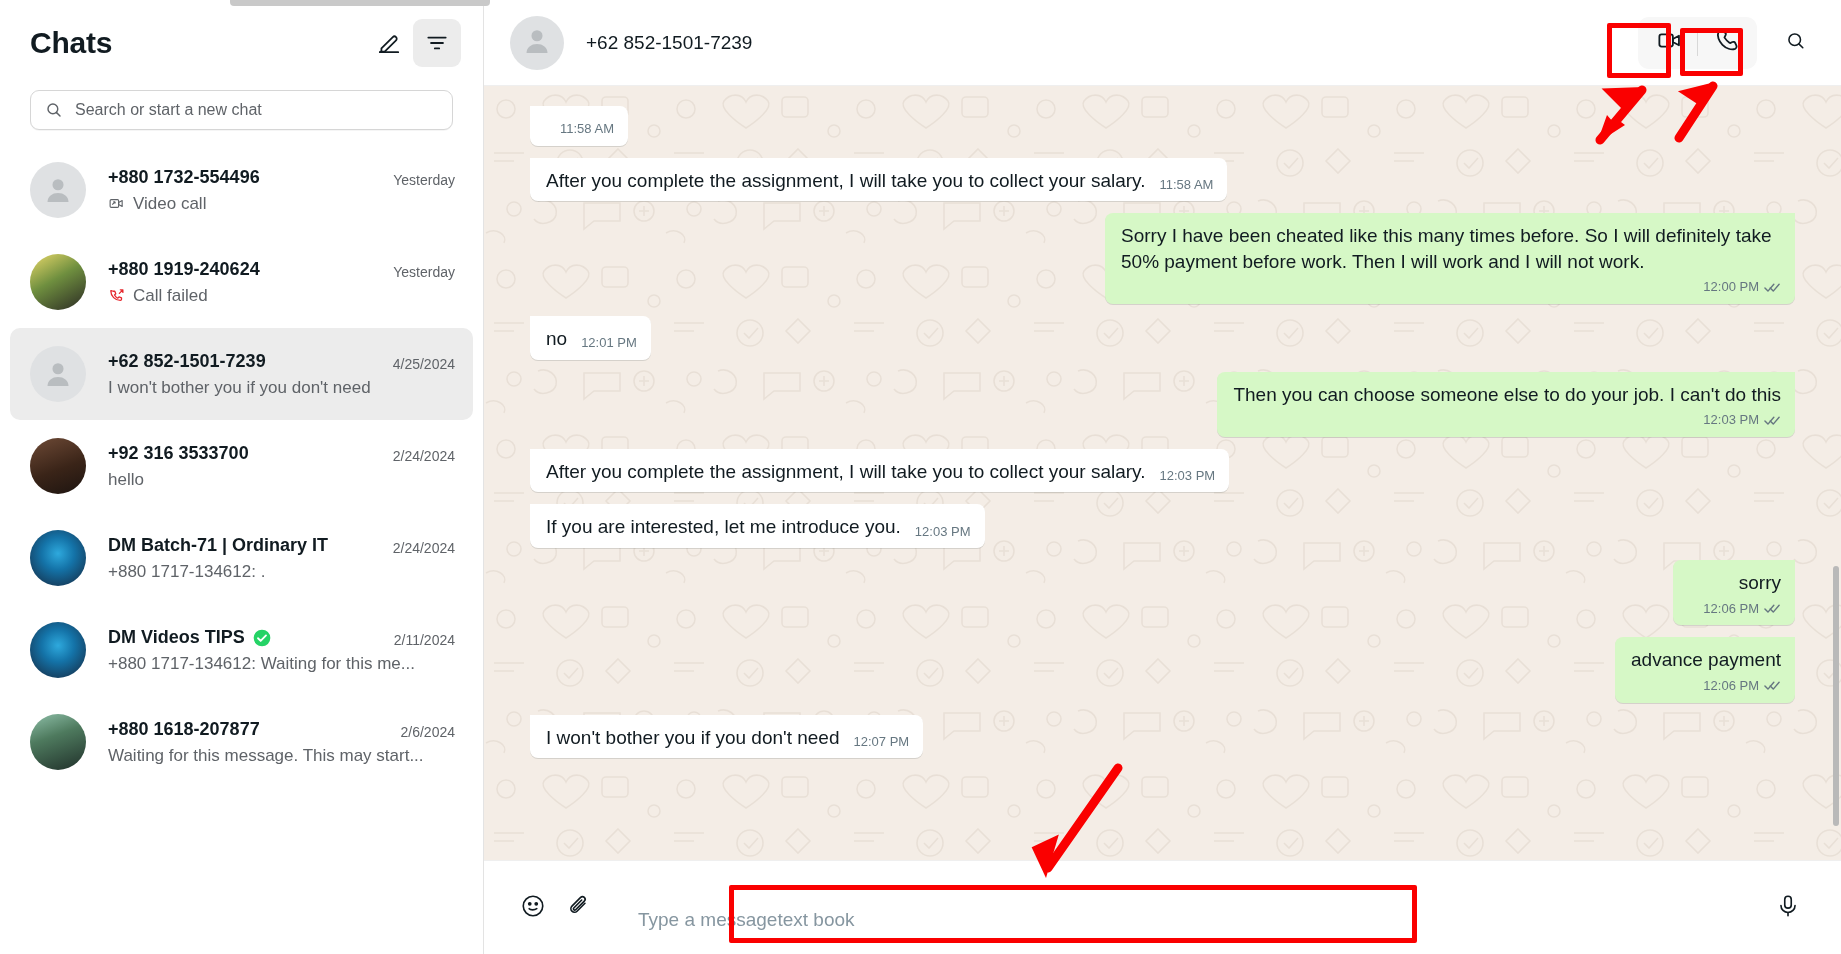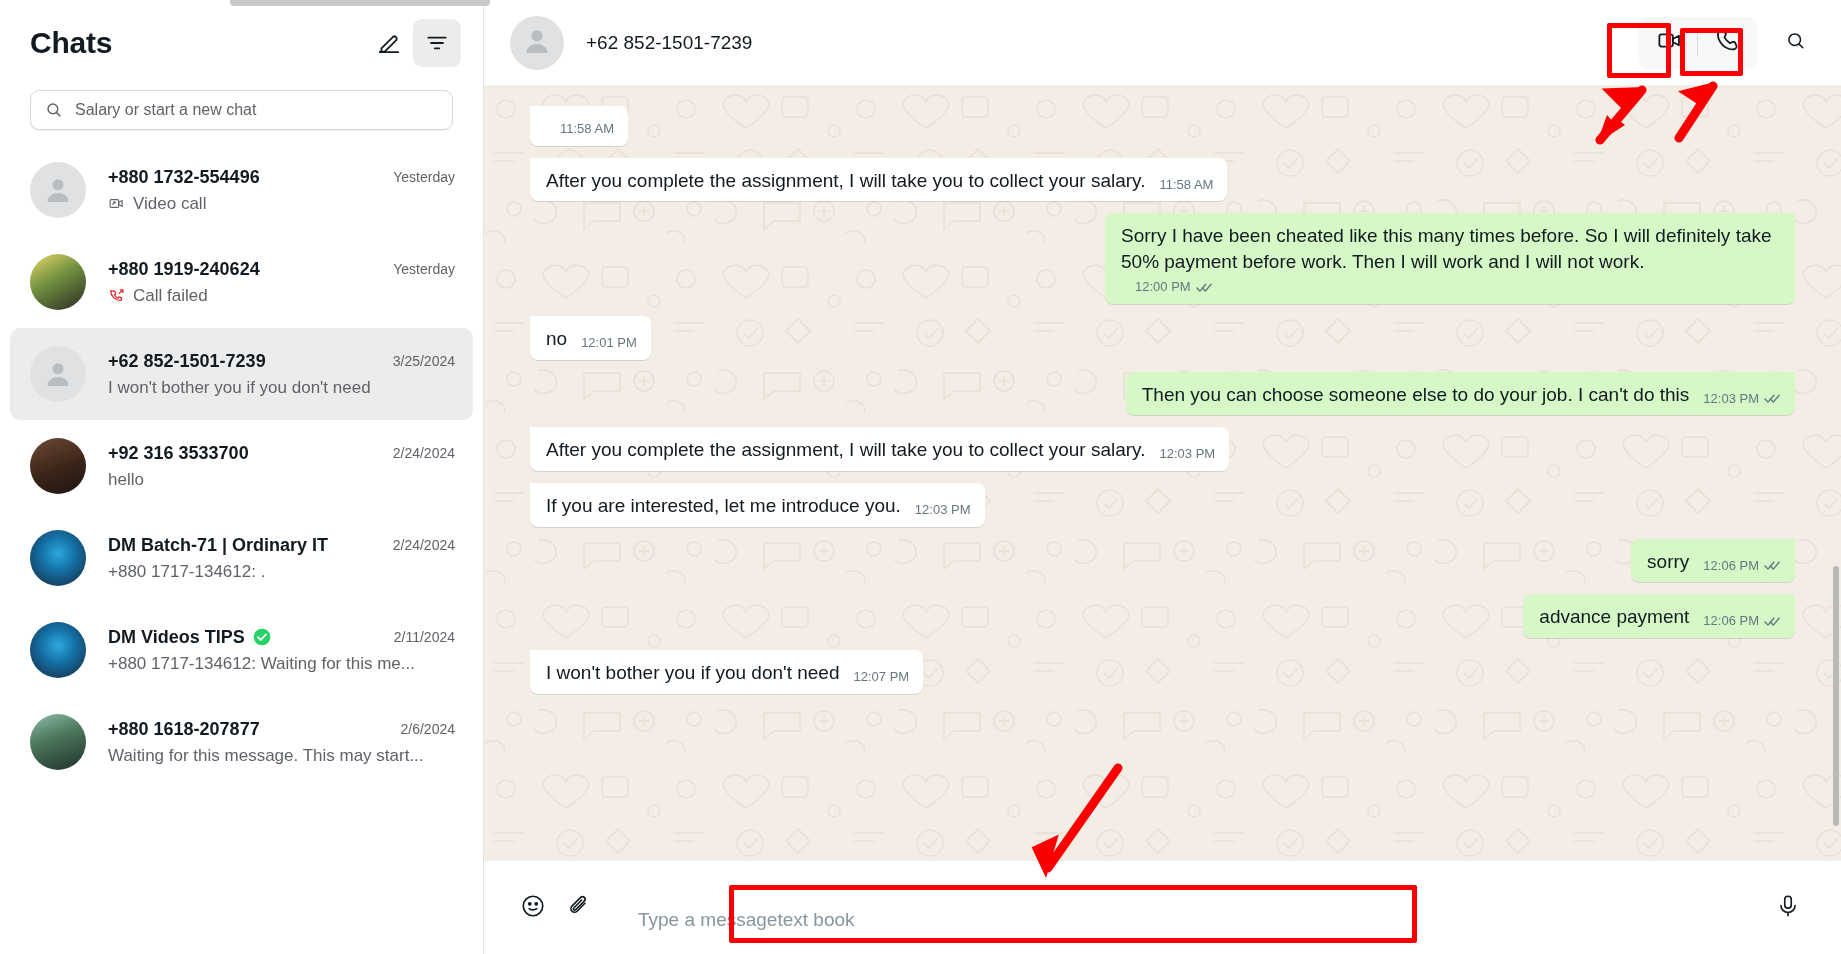--- a/index.html
+++ b/index.html
@@ -88,21 +88,21 @@
     background: #dfe1e3;
   }
   .avatar .ph { position:absolute; left:0; top:0; width:100%; height:100%;
     display:flex; align-items:center; justify-content:center; }
   .av-a { background: linear-gradient(150deg,#e9d96a 0%,#6f8f3f 45%,#2b2a24 100%); }
   .av-b { background: linear-gradient(160deg,#6e4a36 0%,#3a2418 55%,#1d1410 100%); }
   .av-c { background: radial-gradient(circle at 50% 42%, #2ea9dd 0%, #1473a8 38%, #16243a 100%); }
   .av-d { background: linear-gradient(160deg,#8fc0a9 0%,#4e7a5e 40%,#20302a 100%); }
 
   .chat-body { flex: 1; min-width: 0; }
-  .chat-row1 { display: flex; align-items: center; }
+  .chat-row1 { display: flex; align-items: flex-end; }
   .chat-name {
     font-size: 18px; font-weight: 700; color: #111b21;
     white-space: nowrap; overflow: hidden; text-overflow: ellipsis;
     flex: 1;
   }
   .verified { margin-left: 7px; flex-shrink:0; display:inline-flex; vertical-align:middle;}
   .chat-time {
     font-size: 14px; color: #5f6368; margin-left: 28px; flex-shrink: 0;
   }
   .chat-row2 {
@@ -188,21 +188,21 @@
     padding: 10px 14px 8px 16px;
     font-size: 19px;
     line-height: 1.35;
     color: #111b21;
     box-shadow: 0 1px 0.5px rgba(11,20,26,.13);
     display: flex;
     flex-wrap: wrap;
     align-items: flex-end;
   }
   .bubble.in { background: #ffffff; border-top-left-radius: 0; }
-  .bubble.out { background: #d6f8c6; border-top-right-radius: 0; }
+  .bubble.out { background: #d6f8c6; border-top-right-radius: 0; flex-direction: column; }
   .bubble .txt { flex: 1 1 auto; }
   .meta {
     font-size: 13px;
     color: #667781;
     margin-left: 14px;
     white-space: nowrap;
     align-self: flex-end;
     display: inline-flex;
     align-items: center;
     gap: 5px;
@@ -295,21 +295,21 @@
     </div>
 
     <div class="search-wrap">
       <div class="search-box">
         <span class="s-ico">
           <svg width="18" height="18" viewBox="0 0 24 24" fill="none" stroke="#5f6368" stroke-width="1.9" stroke-linecap="round">
             <circle cx="10.5" cy="10.5" r="6.5"></circle>
               <path d="M20 20l-4.5-4.5"></path>
           </svg>
         </span>
-        <span class="search-placeholder">Salary or start a new chat</span>
+        <span class="search-placeholder">Search or start a new chat</span>
       </div>
     </div>
 
     <div class="chat-list">
 
       <div class="chat-item">
         <div class="avatar">
           <div class="ph">
             <svg width="34" height="34" viewBox="0 0 24 24" fill="#b9bdc0">
                 <circle cx="12" cy="8.3" r="3.9"></circle>
@@ -359,21 +359,21 @@
           <div class="ph">
             <svg width="34" height="34" viewBox="0 0 24 24" fill="#b9bdc0">
                 <circle cx="12" cy="8.3" r="3.9"></circle>
                 <path d="M4.6 20.5c0-4 3.3-6.4 7.4-6.4s7.4 2.4 7.4 6.4z"></path>
               </svg>
           </div>
         </div>
         <div class="chat-body">
           <div class="chat-row1">
             <span class="chat-name">+62 852-1501-7239</span>
-            <span class="chat-time">3/25/2024</span>
+            <span class="chat-time">4/25/2024</span>
           </div>
           <div class="chat-row2">
             <span class="chat-preview">I won't bother you if you don't need</span>
           </div>
         </div>
       </div>
 
       <div class="chat-item">
         <div class="avatar av-b"></div>
         <div class="chat-body">

